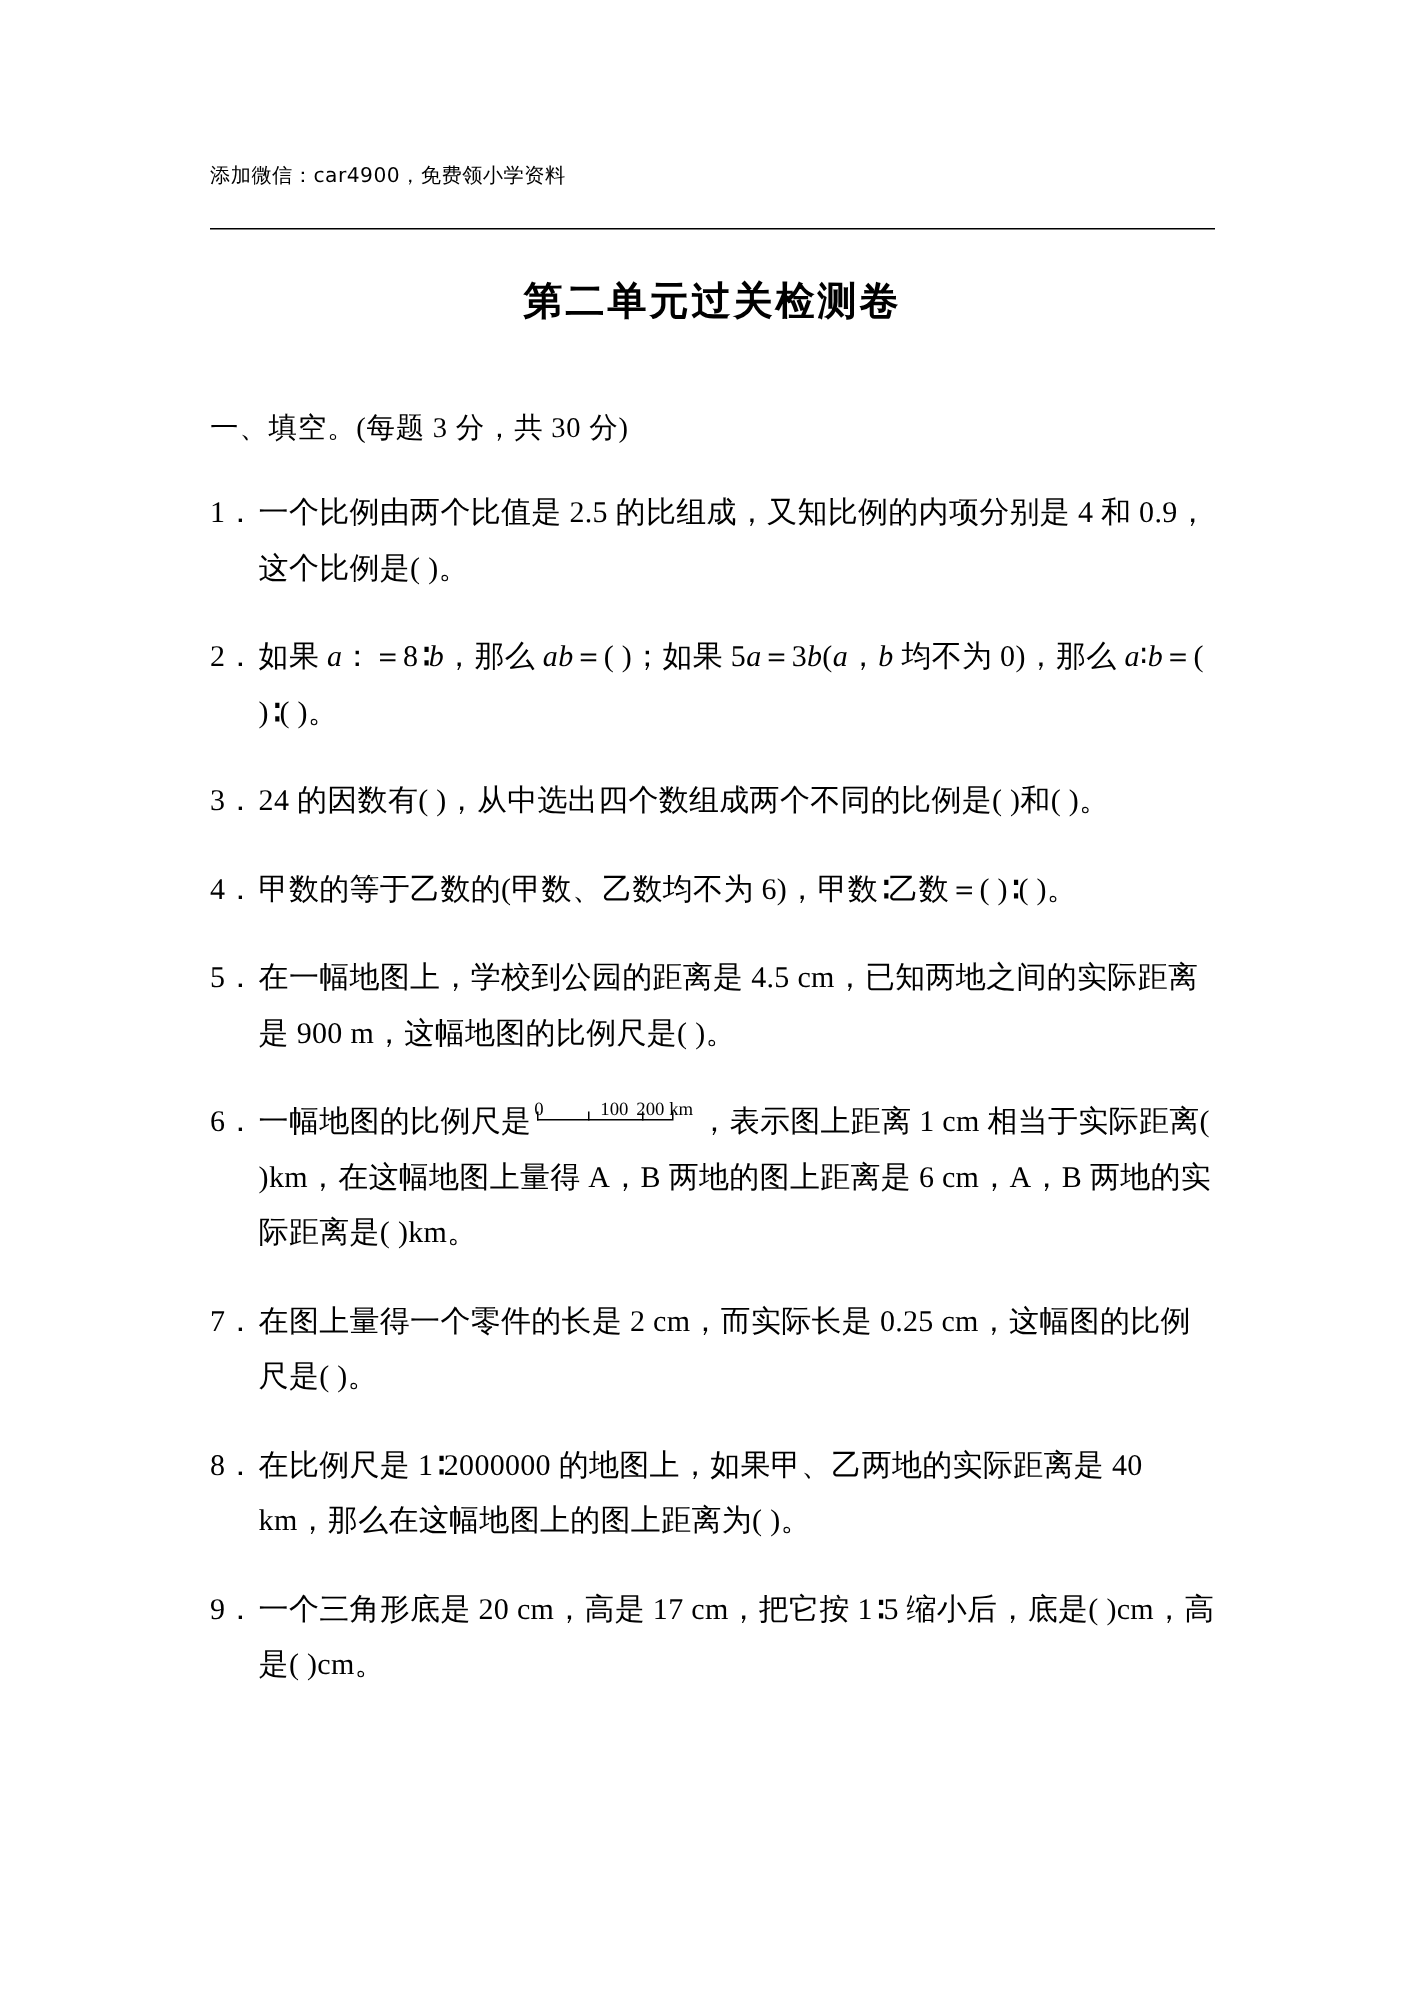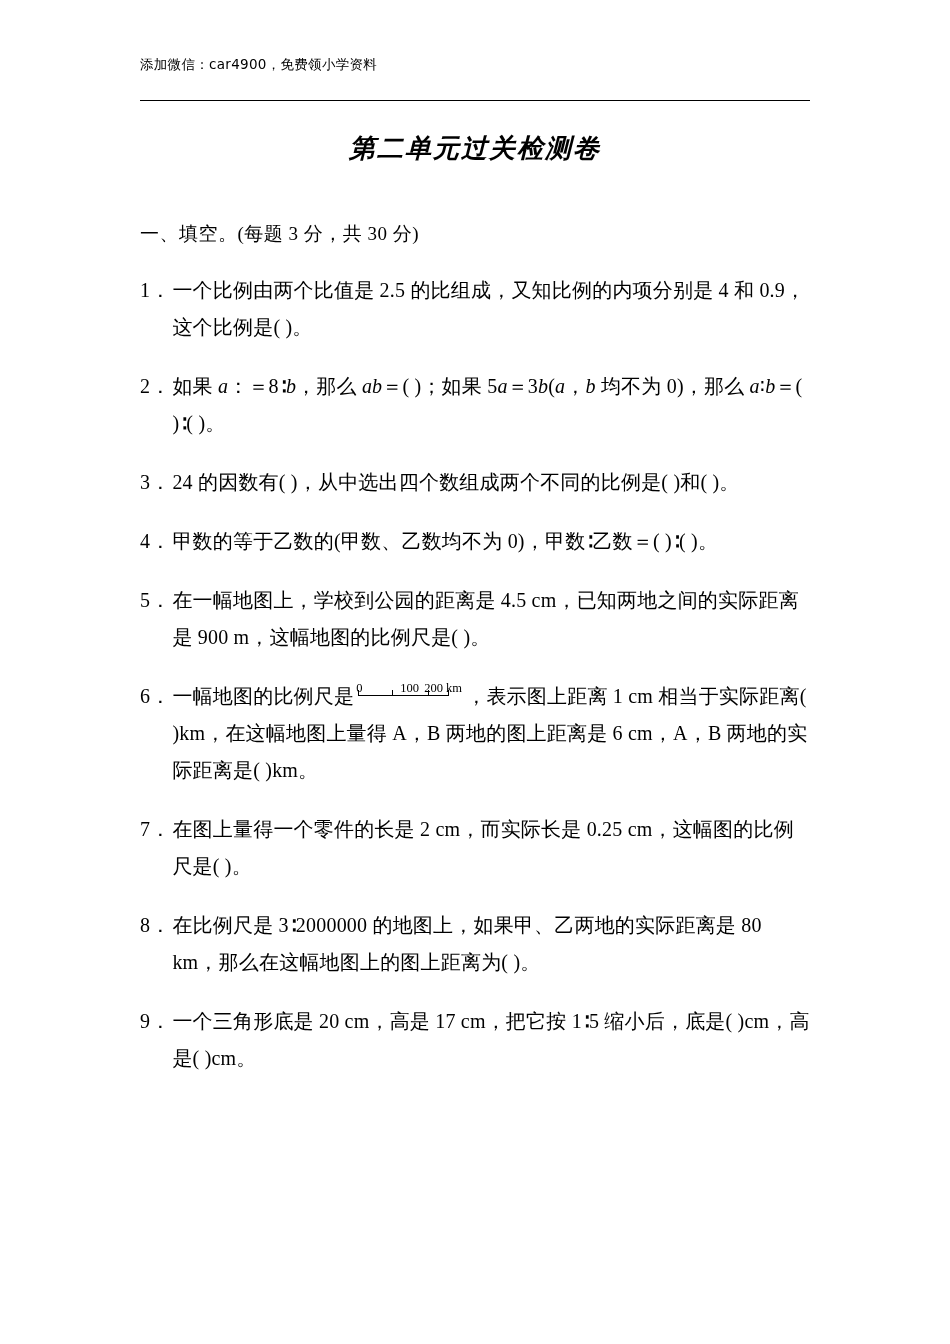--- a/index.html
+++ b/index.html
@@ -19,35 +19,34 @@
     position: relative;
     width: 950px;
     height: 1344px;
     box-sizing: border-box;
     padding: 0 140px;
   }
   .header-note {
     font-family: "DejaVu Sans", "Liberation Sans", sans-serif;
     font-size: 13.5px;
     color: #000;
-    padding-top: 56px;
+    padding-top: 108px;
     letter-spacing: 0.3px;
   }
   .rule {
     border-top: 1.6px solid #000;
     margin-top: 26px;
   }
   .doc-title {
     text-align: center;
     font-family: "DejaVu Serif", "Liberation Serif", serif;
     font-weight: bold;
     font-size: 26px;
     letter-spacing: 2px;
     margin-top: 30px;
-    font-style: italic;
   }
   .section-head {
     font-size: 19px;
     margin-top: 52px;
     line-height: 1.7;
     letter-spacing: 0.5px;
   }
   .q {
     display: flex;
     margin-top: 22px;
@@ -139,21 +138,21 @@
     <span class="body"><span>如果 </span><span class="ital">a</span><span>：＝8∶</span><span class="ital">b</span><span>，那么 </span><span class="ital">ab</span><span>＝(        )；如果 5</span><span class="ital">a</span><span>＝3</span><span class="ital">b</span><span>(</span><span class="ital">a</span><span>，</span><span class="ital">b</span><span> 均不为 0)，那么 </span><span class="ital">a</span><span>∶</span><span class="ital">b</span><span>＝(        )∶(        )。</span></span>
   </div>
 
   <div class="q">
     <span class="num">3．</span>
     <span class="body">24 的因数有(                        )，从中选出四个数组成两个不同的比例是(                )和(                  )。</span>
   </div>
 
   <div class="q">
     <span class="num">4．</span>
-    <span class="body">甲数的等于乙数的(甲数、乙数均不为 0)，甲数∶乙数＝(        )∶(        )。</span>
+    <span class="body">甲数的等于乙数的(甲数、乙数均不为 6)，甲数∶乙数＝(        )∶(        )。</span>
   </div>
 
   <div class="q">
     <span class="num">5．</span>
     <span class="body">在一幅地图上，学校到公园的距离是 4.5 cm，已知两地之间的实际距离是 900 m，这幅地图的比例尺是(                  )。</span>
   </div>
 
   <div class="q">
     <span class="num">6．</span>
     <span class="body"><span>一幅地图的比例尺是</span><span class="scalebar"><span class="nums">
@@ -163,21 +162,21 @@
           </span><span class="line"></span><span class="tick t0"></span><span class="tick t1"></span><span class="tick t2"></span><span class="tick t3"></span></span><span>，表示图上距离 1 cm 相当于实际距离(            )km，在这幅地图上量得 A，B 两地的图上距离是 6 cm，A，B 两地的实际距离是(                )km。</span></span>
   </div>
 
   <div class="q">
     <span class="num">7．</span>
     <span class="body">在图上量得一个零件的长是 2 cm，而实际长是 0.25 cm，这幅图的比例尺是(            )。</span>
   </div>
 
   <div class="q">
     <span class="num">8．</span>
-    <span class="body">在比例尺是 3∶2000000 的地图上，如果甲、乙两地的实际距离是 80 km，那么在这幅地图上的图上距离为(            )。</span>
+    <span class="body">在比例尺是 1∶2000000 的地图上，如果甲、乙两地的实际距离是 40 km，那么在这幅地图上的图上距离为(            )。</span>
   </div>
 
   <div class="q">
     <span class="num">9．</span>
     <span class="body">一个三角形底是 20 cm，高是 17 cm，把它按 1∶5 缩小后，底是(        )cm，高是(        )cm。</span>
   </div>
 
 
 </div>
 

